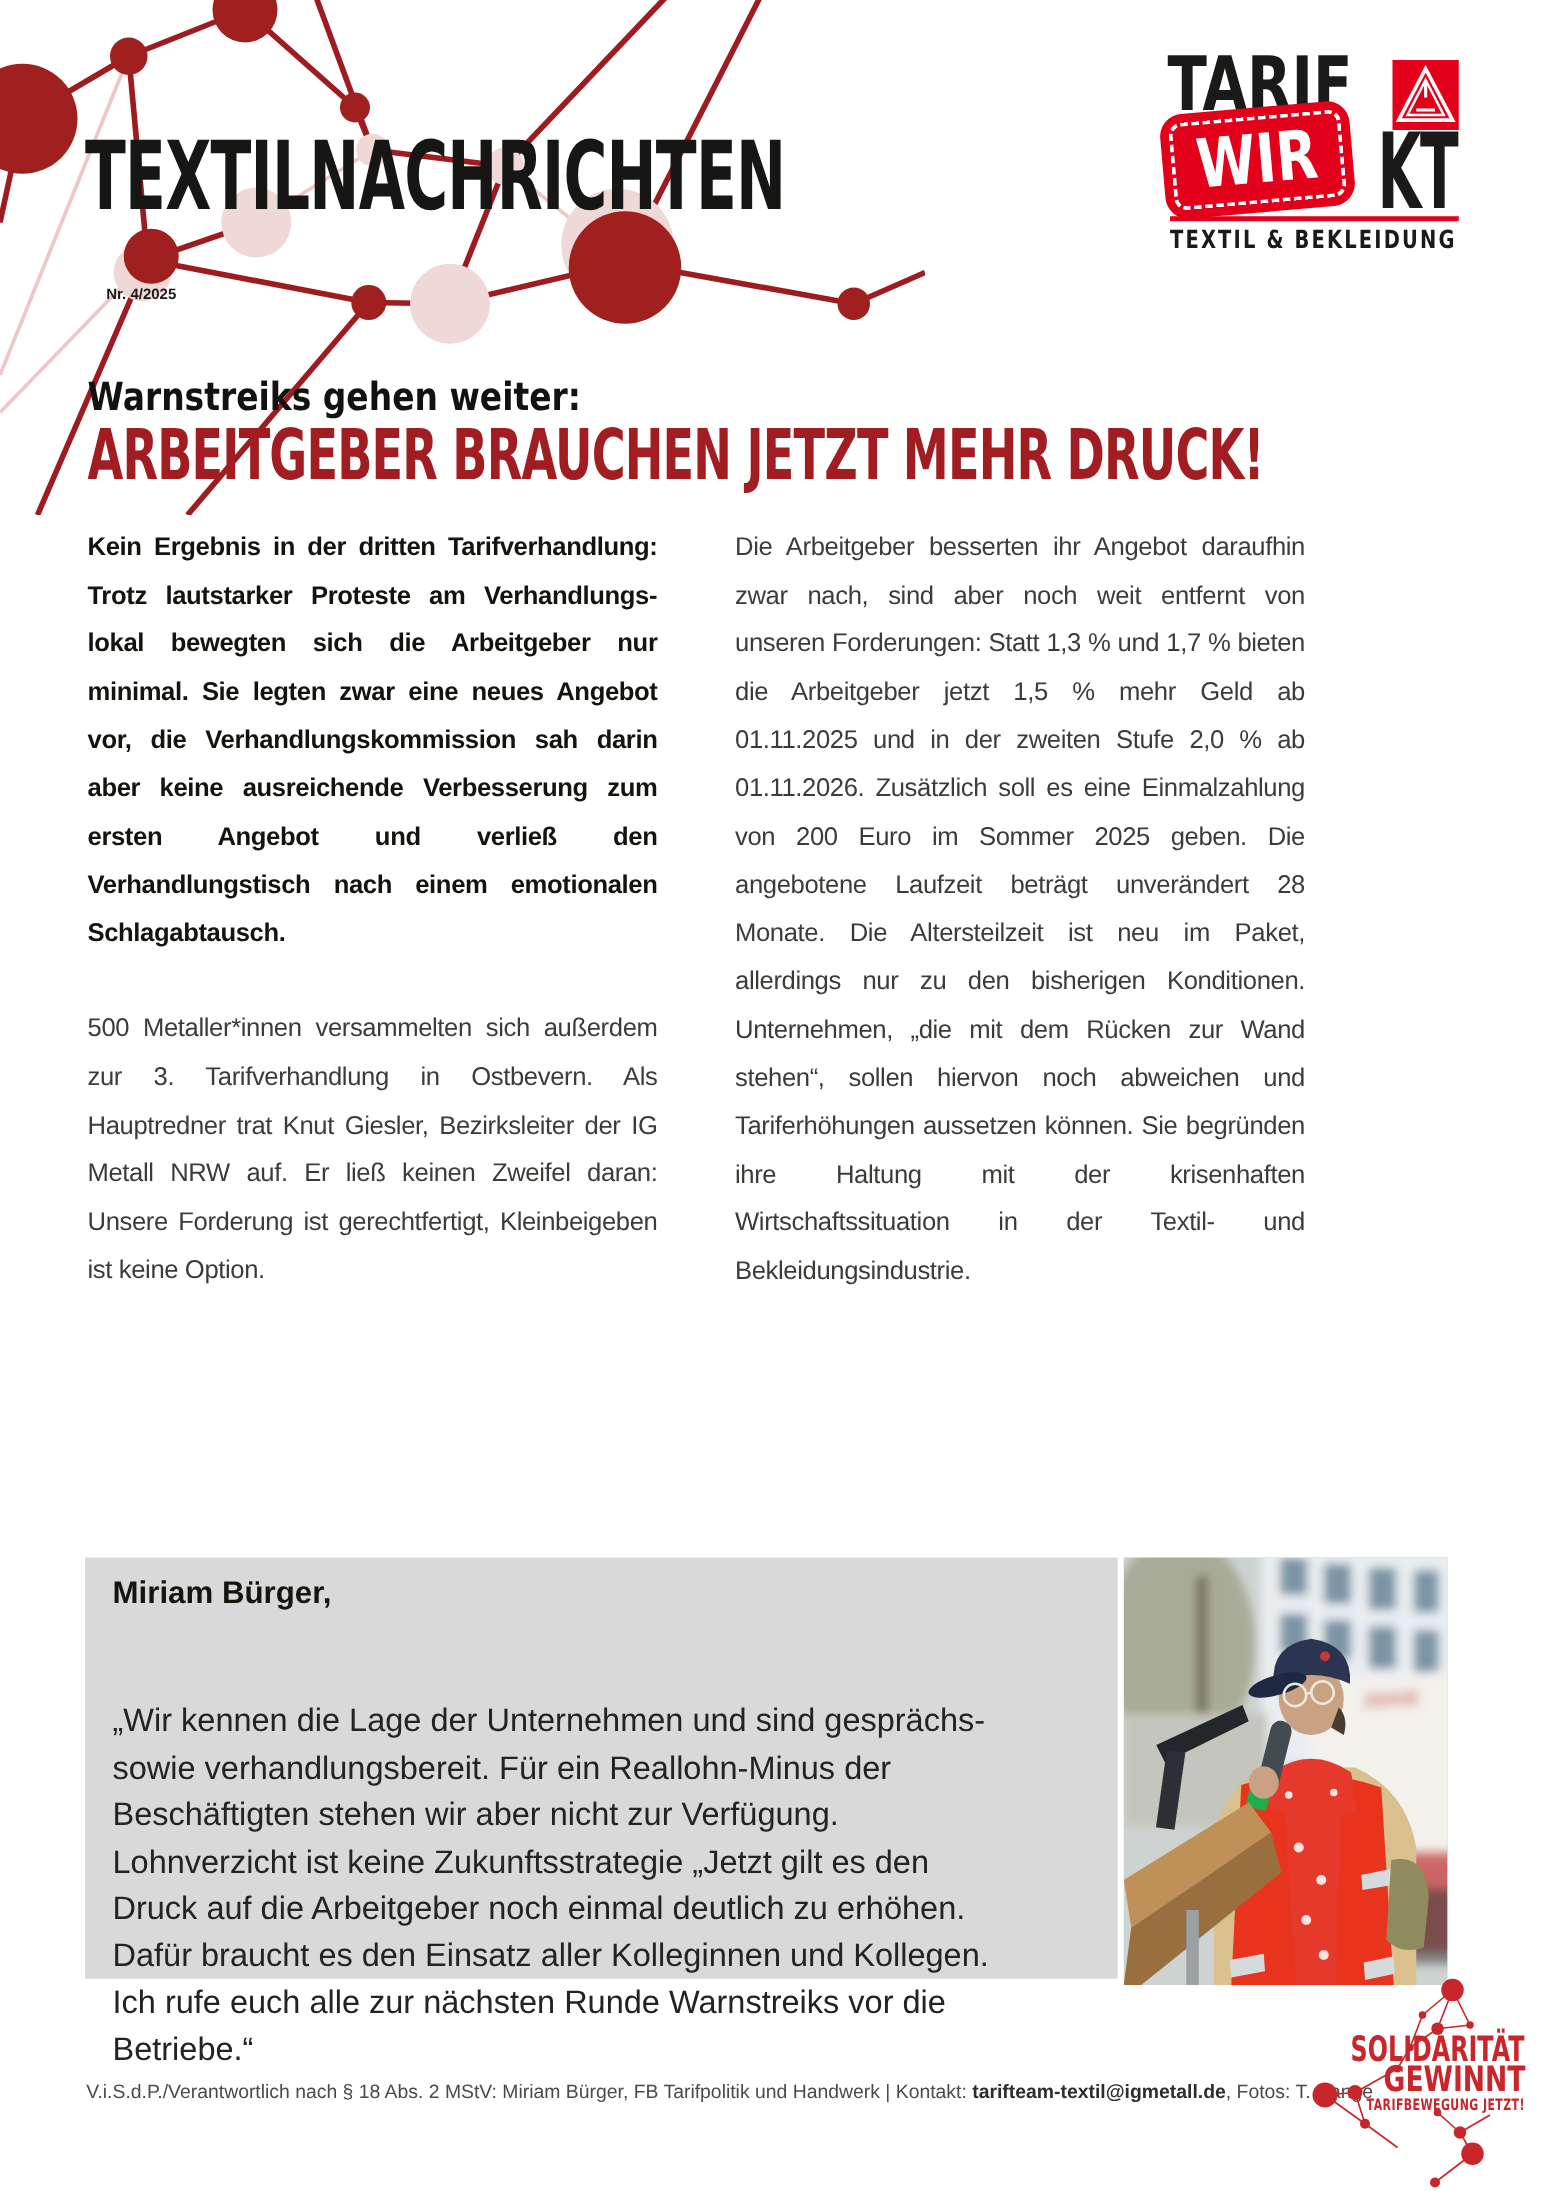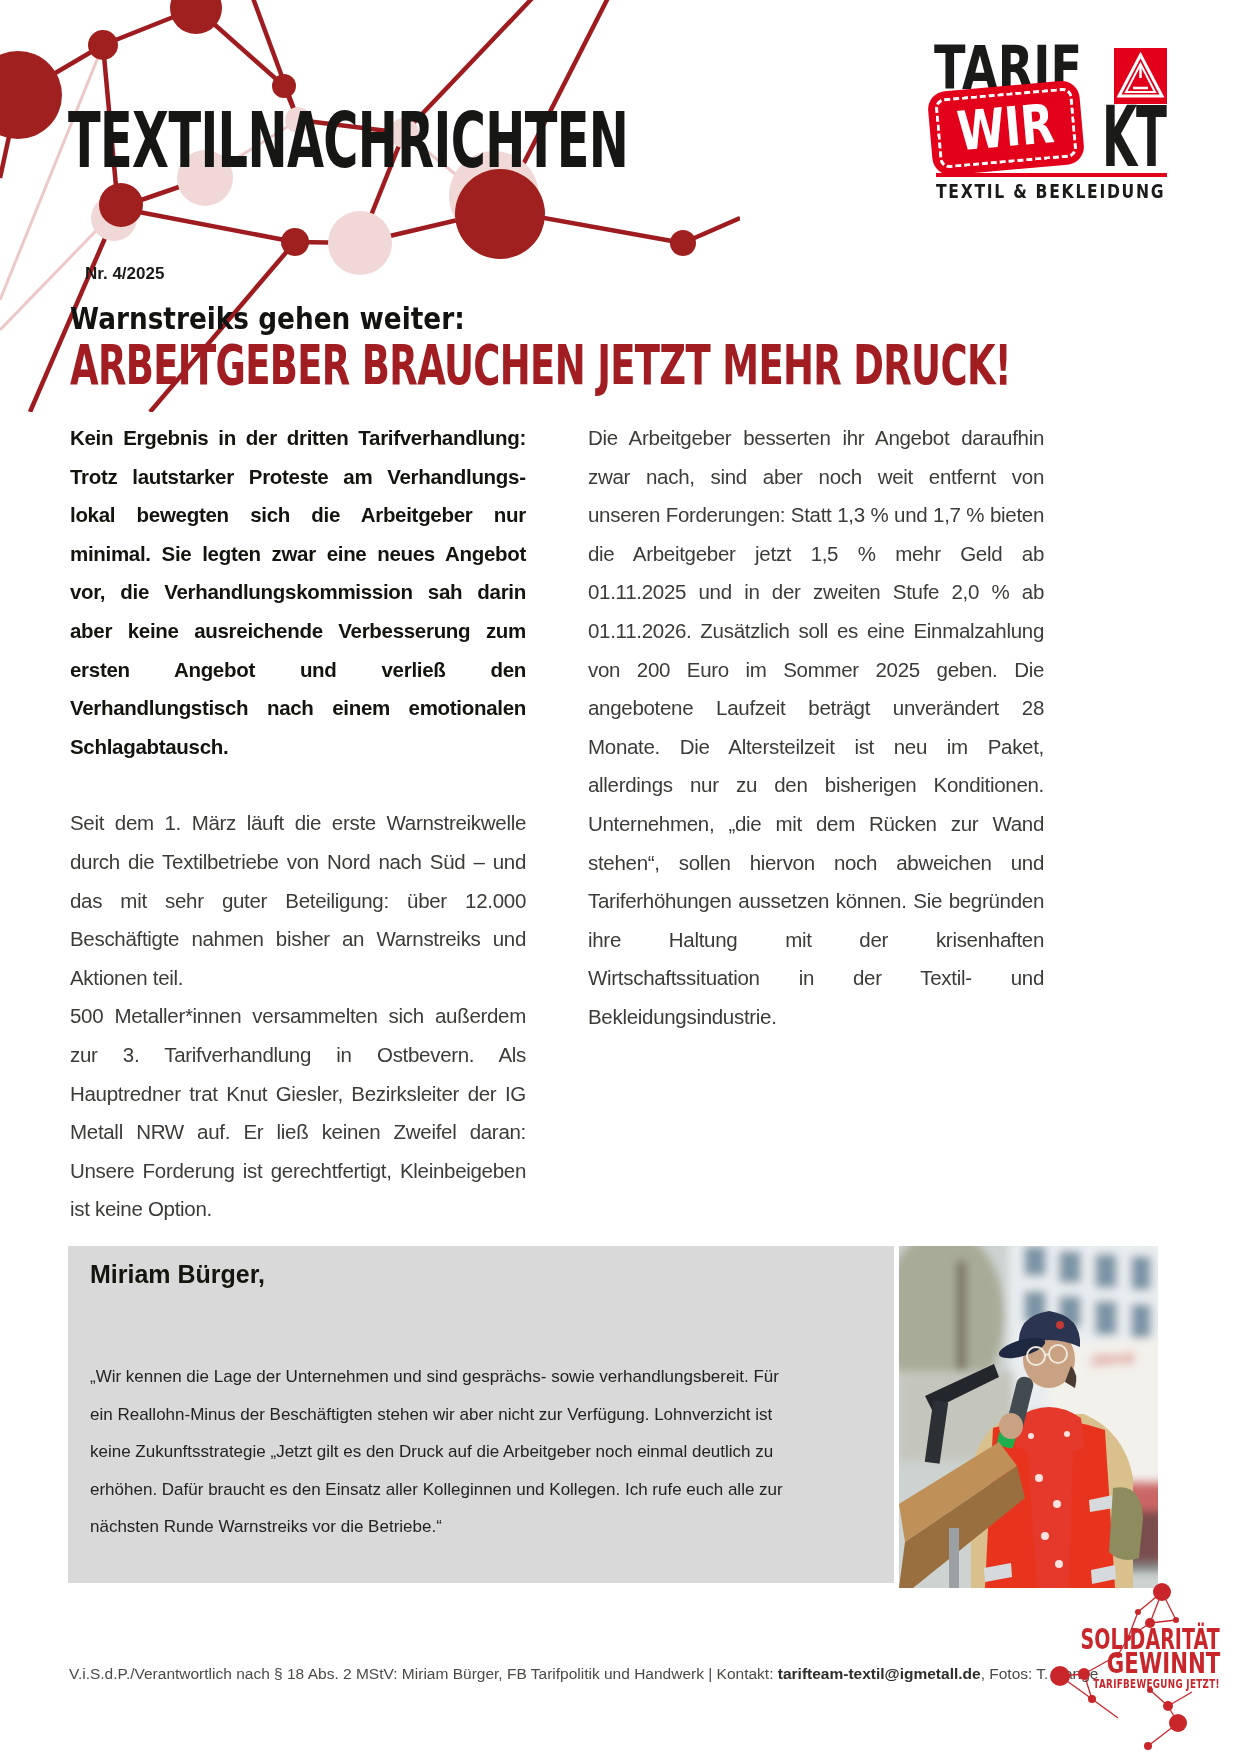--- a/index.html
+++ b/index.html
@@ -13,21 +13,21 @@
   
   .masthead-title{
     position:absolute;left:68px;top:103px;z-index:2;
     font-family:"DejaVu Sans","Liberation Sans",sans-serif;
     font-weight:bold;font-size:76px;line-height:1;letter-spacing:-1px;
     color:#161614;white-space:nowrap;
     transform:scaleX(.63);transform-origin:0 50%;
   }
   .issue-label{
     position:absolute;left:85px;top:228px;z-index:2;
-    font-size:17px;font-weight:bold;color:#1a1a18;margin-top:36px;
+    font-size:12px;font-weight:bold;color:#1a1a18;
   }
   
   .brand{position:absolute;left:936px;top:42px;width:232px;height:165px;z-index:2;}
   .brand-tarif{
     position:absolute;left:-2px;top:-4px;
     font-family:"DejaVu Sans",sans-serif;font-weight:bold;font-size:60px;line-height:1;
     color:#1a1a18;white-space:nowrap;transform:scaleX(.77);transform-origin:0 0;
   }
   .igm-badge{position:absolute;left:178px;top:6px;width:53px;height:56px;background:#e2001a;}
   .stamp{
@@ -76,21 +76,21 @@
   }
   .col-left{left:70px;}
   .col-right{left:588px;}
   .col p{margin:0;}
   .col p.gap{margin-bottom:38px;}
   .lead{font-weight:bold;color:#14140f;}
   
   .quote-box{position:absolute;left:68px;top:1246px;width:826px;height:337px;background:#d9d9d9;}
   .quote-name{position:absolute;left:22px;top:12px;font-size:25px;font-weight:bold;line-height:32px;color:#15150f;}
   .quote-role{position:absolute;left:22px;top:44px;font-size:23px;font-weight:bold;line-height:32px;color:#15150f;}
-  .quote-text{position:absolute;left:22px;top:112px;width:704px;font-size:17px;line-height:37.5px;color:#232321;}
+  .quote-text{position:absolute;left:22px;top:112px;width:704px;font-size:26px;line-height:37.5px;color:#232321;}
   
   .photo{position:absolute;left:899px;top:1246px;width:259px;height:342px;overflow:hidden;background:#cdd3d1;}
   
   .impressum{
     position:absolute;left:69px;top:1662px;
     font-size:15.5px;line-height:23.5px;color:#4a4a47;white-space:nowrap;
   }
   .email{font-weight:bold;color:#2d2d2a;text-decoration:none;}
   .sol-svg{position:absolute;left:1000px;top:1560px;z-index:0;}
   .sol1,.sol2{
@@ -179,21 +179,20 @@
     <div class="brand-kt">KT</div>
     <div class="brand-rule"></div>
     <div class="brand-sub">TEXTIL &amp; BEKLEIDUNG</div>
   </div>
 
   <div class="kicker">Warnstreiks gehen weiter:</div>
   <div class="headline">ARBEITGEBER BRAUCHEN JETZT MEHR DRUCK!</div>
 
   <div class="col col-left">
     <p class="lead gap">Kein Ergebnis in der dritten Tarifverhandlung: Trotz lautstarker Proteste am Verhandlungs­lokal bewegten sich die Arbeitgeber nur minimal. Sie legten zwar eine neues Angebot vor, die Verhandlungskommission sah darin aber keine ausreichende Verbesserung zum ersten Angebot und verließ den Verhandlungstisch nach einem emotionalen Schlagabtausch.</p>
-    <p>Seit dem 1. März läuft die erste Warnstreikwelle durch die Textilbetriebe von Nord nach Süd – und das mit sehr guter Beteiligung: über 12.000 Beschäftigte nahmen bisher an Warnstreiks und Aktionen teil.</p>
     <p>500 Metaller*innen versammelten sich außerdem zur 3. Tarifverhandlung in Ostbevern. Als Hauptredner trat Knut Giesler, Bezirksleiter der IG Metall NRW auf. Er ließ keinen Zweifel daran: Unsere Forderung ist gerechtfertigt, Kleinbeigeben ist keine Option.</p>
   </div>
 
   <div class="col col-right">
     <p>Die Arbeitgeber besserten ihr Angebot daraufhin zwar nach, sind aber noch weit entfernt von unseren Forderungen: Statt 1,3 % und 1,7 % bieten die Arbeitgeber jetzt 1,5 % mehr Geld ab 01.11.2025 und in der zweiten Stufe 2,0 % ab 01.11.2026. Zusätzlich soll es eine Einmalzahlung von 200 Euro im Sommer 2025 geben. Die angebotene Laufzeit beträgt unverändert 28 Monate. Die Altersteilzeit ist neu im Paket, allerdings nur zu den bisherigen Konditionen. Unternehmen, „die mit dem Rücken zur Wand stehen“, sollen hiervon noch abweichen und Tariferhöhungen aussetzen können. Sie begründen ihre Haltung mit der krisenhaften Wirtschaftssituation in der Textil- und Bekleidungsindustrie.</p>
   </div>
 
   <div class="quote-box">
     <div class="quote-name">Miriam Bürger,</div>
     <div class="quote-text">„Wir kennen die Lage der Unternehmen und sind gesprächs- sowie ver­handlungsbereit. Für ein Reallohn-Minus der Beschäftigten stehen wir aber nicht zur Verfügung. Lohnverzicht ist keine Zukunftsstrategie „Jetzt gilt es den Druck auf die Arbeitgeber noch einmal deutlich zu erhöhen. Dafür braucht es den Einsatz aller Kolleginnen und Kollegen. Ich rufe euch alle zur nächsten Runde Warnstreiks vor die Betriebe.“</div>

